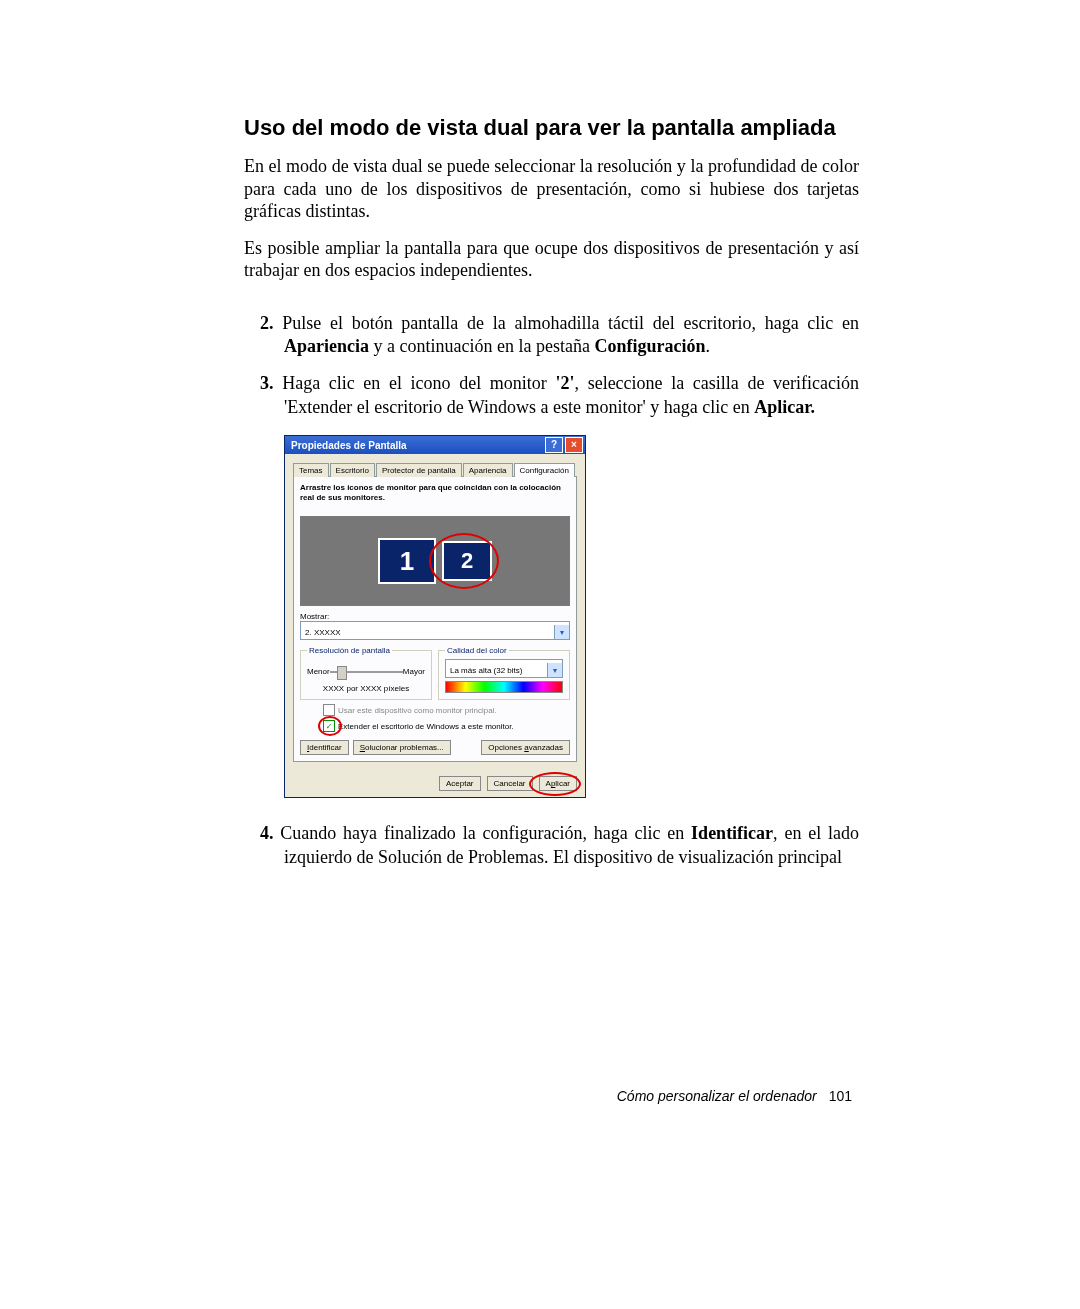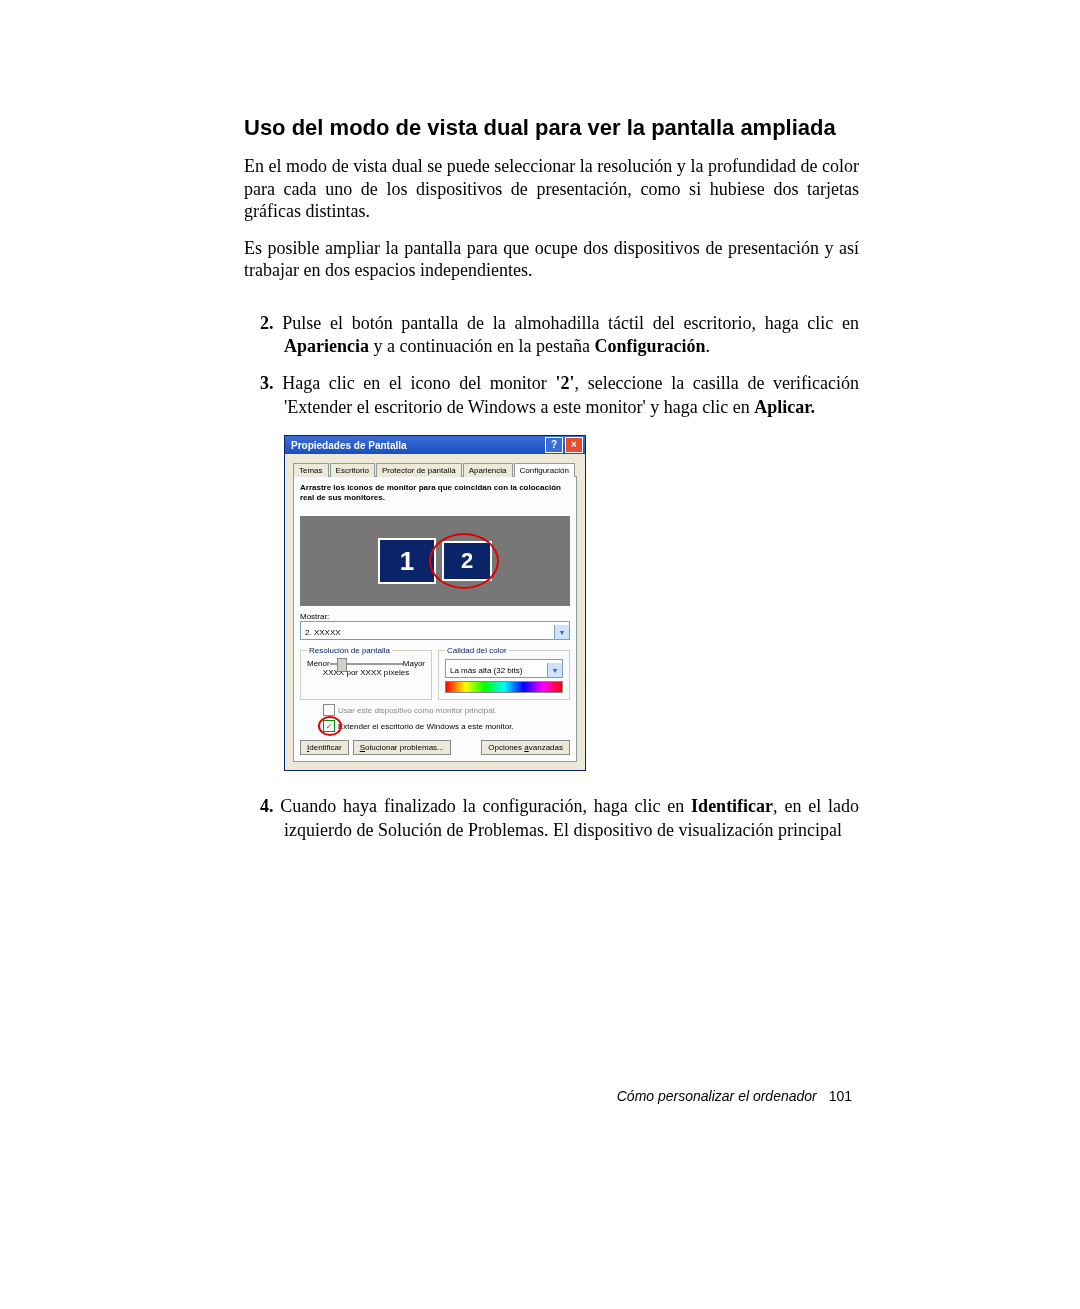--- a/index.html
+++ b/index.html
@@ -128,21 +128,21 @@
     background: #cde3ff; border-left: 1px solid #7f9db9;
     display: flex; align-items: center; justify-content: center; color: #2a5db0;
     margin-left: auto;
   }
   .two-col { display: flex; gap: 6px; margin-top: 6px; }
   fieldset.xp {
     border: 1px solid #d0d0bf; font-size: 8px; padding: 4px 6px 6px 6px; margin: 0;
   }
   fieldset.xp legend { color: #0a246a; padding: 0 2px; font-size: 8px; }
   .res-box { flex: 1; }
-  .slider-row { display: flex; align-items: center; gap: 0; margin: 0 0; }
+  .slider-row { display: flex; align-items: center; gap: 0; margin: 8px 0; }
   .track { flex: 1; height: 2px; background: #9a9a9a; position: relative; }
   .thumb { position: absolute; left: 10%; top: -5px; width: 8px; height: 12px; background: #d4d0c8; border: 1px solid #888; }
   .res-text { text-align: center; font-size: 8px; }
   .col-box { flex: 1; }
   .rainbow { height: 10px; margin-top: 3px;
     background: linear-gradient(90deg,#f00,#ff0,#0f0,#0ff,#00f,#f0f,#f00); border:1px solid #888; }
   .chk-row { font-size: 8px; color: #888; margin-top: 4px; display:flex; align-items:center; gap:3px;margin-left:23px; }
   .chk { width:10px; height:10px; border:1px solid #888; background:#fff; display:inline-flex; align-items:center; justify-content:center; font-size:8px; }
   .chk.on { color:#0a8f0a; border-color:#0a8f0a; }
   .chk.on::after{content:"✓";}
@@ -247,20 +247,26 @@
             </span>
             <span>Extender el escritorio de Windows a este monitor.</span>
           </div>
           <div class="btn-row">
             <button class="xp-btn"><span class="underl">I</span>dentificar</button>
             <button class="xp-btn"><span class="underl">S</span>olucionar problemas...</button>
             <button class="xp-btn" style="margin-left:auto;">Opciones <span class="underl">a</span>vanzadas</button>
           </div>
         </div>
       </div>
+      <div class="dlg-footer">
+        <button class="xp-btn">Aceptar</button>
+        <button class="xp-btn">Cancelar</button>
+        <button class="xp-btn">A<span class="underl">p</span>licar</button>
+        <span class="circ circ-apply"></span>
+      </div>
     </div>
   </div>
 
   <ol class="steps" style="margin-top:0;">
     <li>
       <span class="num">4.</span>
       <span>Cuando haya finalizado la configuración, haga clic en </span><span class="bold">Identificar</span><span>, en el lado izquierdo de Solución de Problemas. El dispositivo de visualización principal</span>
     </li>
   </ol>
 </div>

